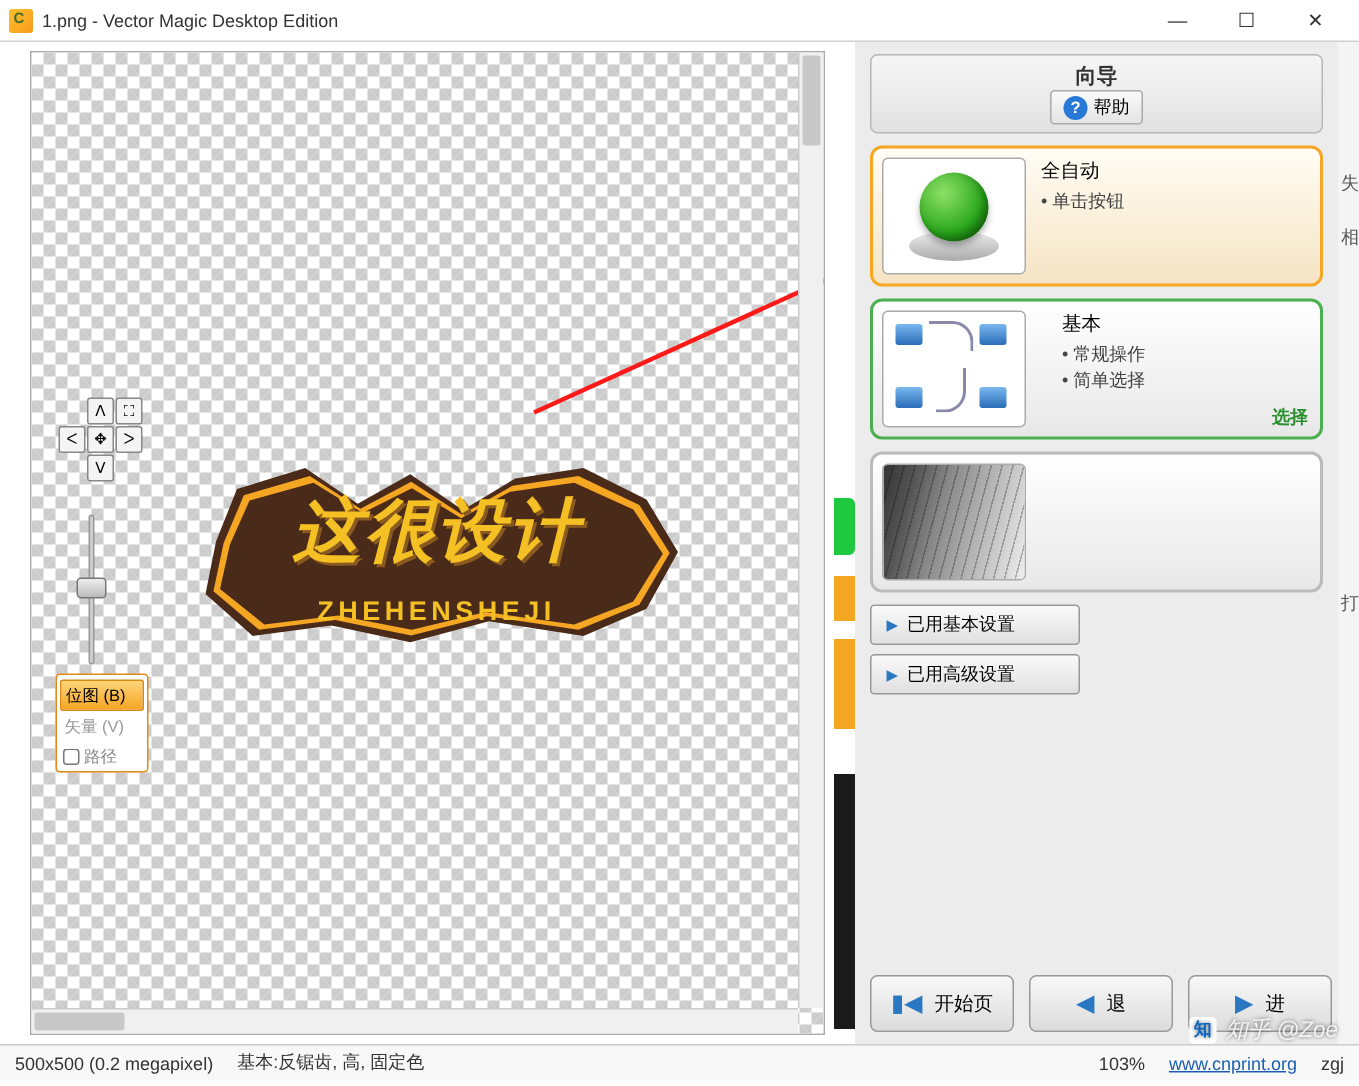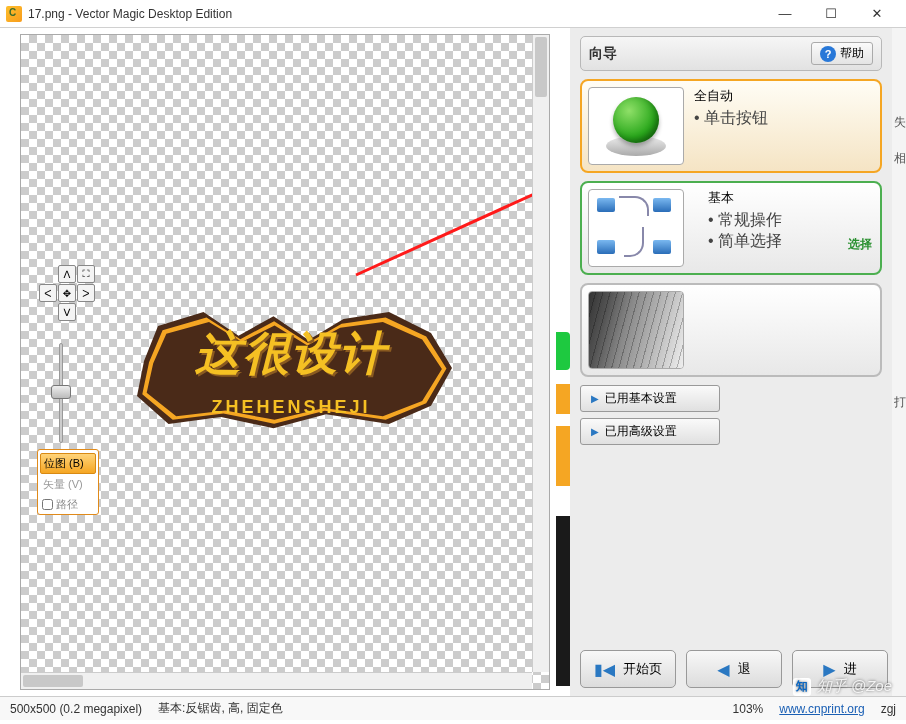--- a/index.html
+++ b/index.html
@@ -63,34 +63,34 @@
 
 
 .side-strip { width:14px; position:relative; overflow:hidden; }
 .strip-green { position:absolute; left:0; top:304px; width:14px; height:38px; background:#1ec940; border-radius:0 4px 4px 0; }
 .strip-orange1 { position:absolute; left:0; top:356px; width:14px; height:30px; background:#f5a623; }
 .strip-orange2 { position:absolute; left:0; top:398px; width:14px; height:60px; background:#f5a623; }
 .strip-dark { position:absolute; left:0; top:488px; width:14px; height:170px; background:#1a1a1a; }
 
 
 .right-pane { flex:1; background:#ececec; padding:8px 10px; position:relative; }
-.wizard-header { background:linear-gradient(#f6f6f6,#e2e2e2); border:1px solid #b8b8b8; border-radius:5px; padding:5px 8px; display:flex; align-items:center; justify-content:space-between; margin-bottom:8px; }
+.wizard-header { background:linear-gradient(#f6f6f6,#e2e2e2); border:1px solid #b8b8b8; border-radius:5px; padding:5px 8px; display:flex; align-items:center; justify-content:center; margin-bottom:8px;flex-direction:column; }
 .wizard-title { font-size:14px; font-weight:bold; color:#333; }
 .help-btn { display:flex; align-items:center; gap:4px; background:linear-gradient(#fafafa,#e4e4e4); border:1px solid #aaa; border-radius:3px; padding:2px 8px; font-size:12px; }
 .help-icon { width:16px; height:16px; background:#2878d8; color:#fff; border-radius:50%; display:flex; align-items:center; justify-content:center; font-size:11px; font-weight:bold; }
 
 .option-card { border:2px solid #bbb; border-radius:8px; background:linear-gradient(#fff,#e8e8e8); padding:6px; display:flex; gap:10px; margin-bottom:8px; min-height:92px; position:relative; }
 .option-card.selected { border:2px solid #f5a623; background:linear-gradient(#fffdf5,#f5e4c4); }
 .option-card.green { border:2px solid #4caf50;gap:24px; }
 .option-thumb { width:96px; height:78px; border:1px solid #aaa; border-radius:4px; background:#fff; display:flex; align-items:center; justify-content:center; overflow:hidden; }
 .option-body { flex:1; }
 .option-title { font-size:13px; font-weight:normal; margin-bottom:3px; }
-.option-bullets { font-size:16px; color:#444; list-style:none; }
+.option-bullets { font-size:12px; color:#444; list-style:none; }
 .option-bullets li::before { content:"• "; }
-.option-tag { position:absolute; right:8px; bottom:20px; font-size:12px; font-weight:bold; color:#2a9030; }
+.option-tag { position:absolute; right:8px; bottom:4px; font-size:12px; font-weight:bold; color:#2a9030; }
 
 
 .thumb-button { width:70px; height:70px; position:relative; }
 .thumb-button .base { position:absolute; left:5px; bottom:5px; width:60px; height:20px; background:linear-gradient(#eee,#aaa); border-radius:50%; }
 .thumb-button .btn { position:absolute; left:12px; top:6px; width:46px; height:46px; background:radial-gradient(circle at 35% 30%,#8fe068,#2aa81c 60%,#0b6e06); border-radius:50%; box-shadow:inset -3px -3px 6px rgba(0,0,0,0.3),0 3px 4px rgba(0,0,0,0.3); }
 .thumb-flow { position:relative; width:90px; height:72px; }
 .thumb-flow .node { position:absolute; width:18px; height:14px; background:linear-gradient(#7ab8f0,#2a6db8); border-radius:2px; }
 .thumb-flow .arrow { position:absolute; width:30px; height:20px; border:2px solid #88a; border-left:none; border-bottom:none; border-radius:0 14px 0 0; }
 .thumb-mixer { width:94px; height:76px; background:linear-gradient(105deg,#333 0%,#555 20%,#888 40%,#aaa 60%,#ccc 80%,#eee 100%); position:relative; }
 .thumb-mixer::before { content:""; position:absolute; inset:0; background:repeating-linear-gradient(105deg,transparent 0,transparent 6px,rgba(0,0,0,0.25) 6px,rgba(0,0,0,0.25) 7px); }
@@ -114,21 +114,21 @@
 
 
 .watermark { position:absolute; right:14px; bottom:28px; color:rgba(255,255,255,0.85); font-size:15px; font-style:italic; display:flex; align-items:center; gap:6px; text-shadow:0 0 3px rgba(0,0,0,0.6); }
 .zh-logo { width:18px; height:18px; background:#fff; color:#0a66c2; font-weight:bold; font-size:12px; display:flex; align-items:center; justify-content:center; border-radius:3px; font-style:normal; }
 </style>
 </head>
 <body>
 
 <div class="titlebar">
   <div class="titlebar-icon"></div>
-  <div class="titlebar-text">17.png - Vector Magic Desktop Edition</div>
+  <div class="titlebar-text">1.png - Vector Magic Desktop Edition</div>
   <div class="win-controls">
     <div class="win-btn">—</div>
     <div class="win-btn">☐</div>
     <div class="win-btn close">✕</div>
   </div>
 </div>
 
 <div class="main">
   <div style="width:10px;background:#fff"></div>
   <div class="left-pane">

